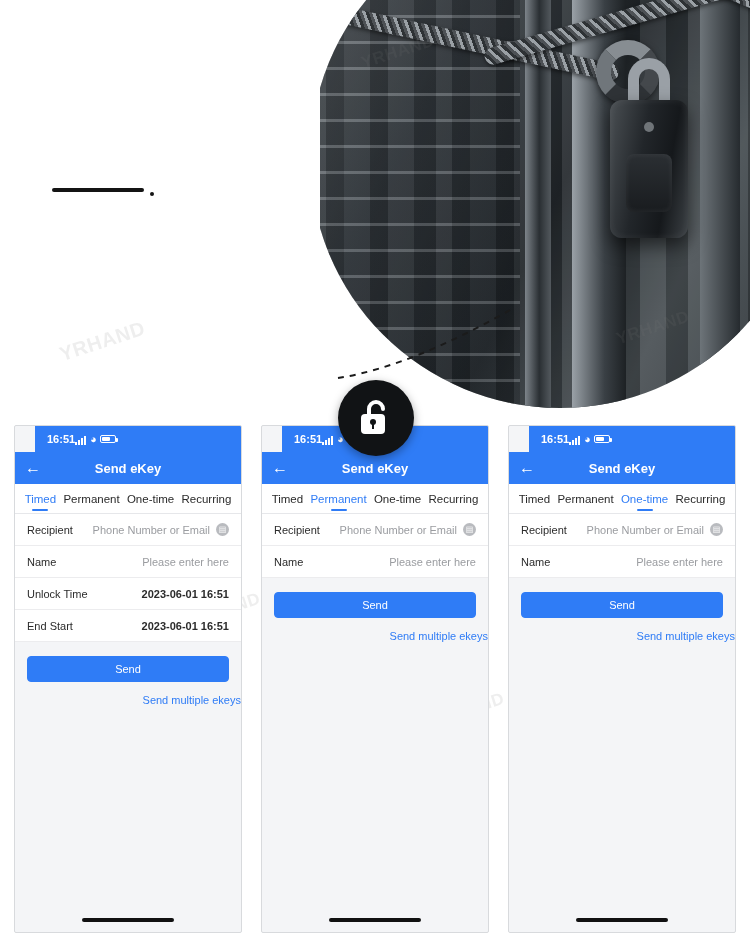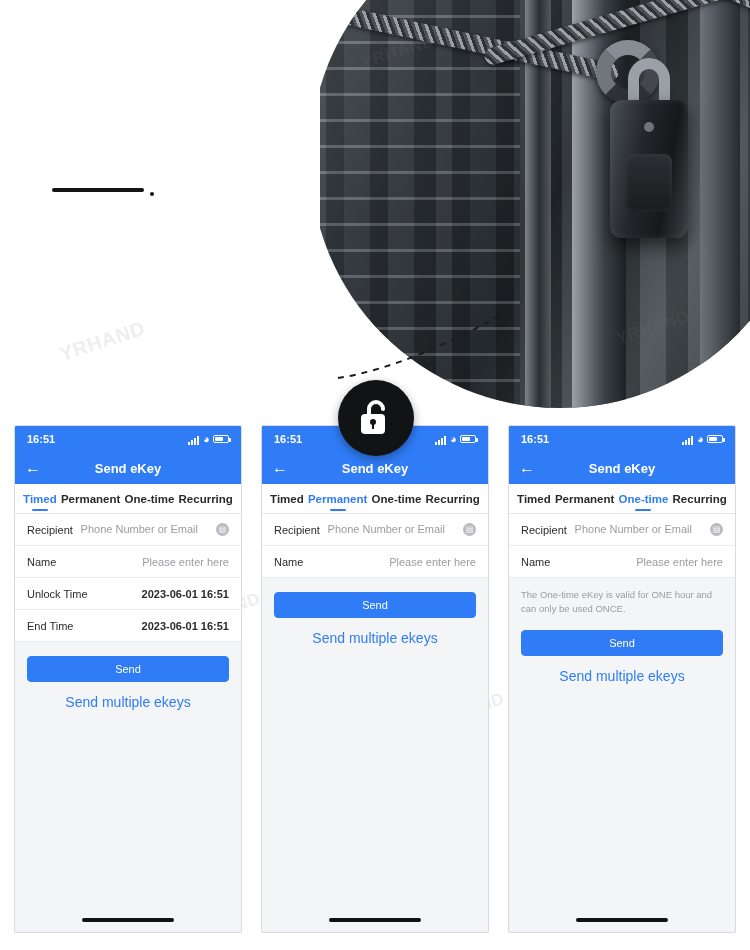--- a/index.html
+++ b/index.html
@@ -120,22 +120,22 @@
   .phone {
     position: relative;
     width: 228px; height: 508px;
     background: #f4f5f7;
     border: 1px solid #d8dadd;
     border-radius: 2px;
     overflow: hidden;
   }
   .status {
     height: 26px; background: #2f7cf6; color:#fff;
-    display:flex; align-items:center; justify-content:space-between;
-    padding: 0 12px; font-size: 11px; font-weight:bold;
+    display:flex; align-items:center; 
+    padding: 0 12px; font-size: 11px; font-weight:bold;margin-left:20px;
   }
   .status .sig { display:flex; align-items:center; gap:3px; }
   .bars { display:inline-block; }
   .bars i {
     display:inline-block; width:2px; background:#fff; margin-right:1px; vertical-align:bottom;
   }
   .bars i:nth-child(1){height:3px}
   .bars i:nth-child(2){height:5px}
   .bars i:nth-child(3){height:7px}
   .bars i:nth-child(4){height:9px}
@@ -152,54 +152,54 @@
     display:flex; align-items:center; position:relative;
   }
   .navbar .back { position:absolute; left:10px; font-size:16px; line-height:1; }
   .navbar .title { width:100%; text-align:center; font-size:13px; font-weight:bold; }
 
   .tabs {
     display:flex; justify-content:space-around; align-items:center;
     height: 30px; background:#fff; border-bottom: 1px solid #e6e7ea;
     padding: 0 6px;
   }
-  .tabs .tab { font-size: 11.5px; color:#2a2a2a; position:relative; padding: 4px 2px; font-weight: bold; }
+  .tabs .tab { font-size: 11.5px; color:#2a2a2a; position:relative; padding: 4px 2px; }
   .tabs .tab.active { color:#2f7cf6; }
   .tabs .tab.active:after {
     content:""; position:absolute; left:50%; transform:translateX(-50%);
     bottom:-2px; width:16px; height:2px; background:#2f7cf6; border-radius:1px;
   }
 
   .row {
     display:flex; align-items:center; justify-content:space-between;
     height: 32px; background:#fff; border-bottom:1px solid #ececee;
     padding: 0 12px; font-size: 11px;
   }
   .row .label { color:#2b2b2b; }
-  .row .value { color:#9a9ca0; display:flex; align-items:flex-start; gap:18px; }
+  .row .value { color:#9a9ca0; display:flex; align-items:center; gap:6px; }
   .row .value.dark { color:#2b2b2b;font-weight:bold; }
   .contact-ic {
     display:inline-flex; width:13px; height:13px; border-radius:50%;
     background:#b9bbbf; color:#fff; font-size:8px; align-items:center; justify-content:center;
   }
 
   .note {
     font-size: 9.5px; color:#9a9ca0; line-height:1.45;
     padding: 10px 12px 0 12px;
   }
   .note.center { text-align:center; }
 
   .send-btn {
     margin: 14px 12px 0 12px; height: 26px; border-radius:4px;
     background:#2f7cf6; color:#fff; font-size:11px;
     display:flex; align-items:center; justify-content:center;
     border: 1px solid #2f7cf6;
   }
   .multi {
-    margin-top: 12px; text-align:center; color:#2f7cf6; font-size:14px;
+    margin-top: 12px; text-align:right; color:#2f7cf6; font-size:11px;
   }
   .home-ind {
     position:absolute; bottom: 10px; left:50%; transform:translateX(-50%);
     width: 92px; height: 4px; border-radius:2px; background:#111;
   }
 
   .wm {
     position:absolute; color: rgba(120,120,120,0.13); font-weight:bold;
     font-size: 17px; transform: rotate(-18deg); pointer-events:none;
     letter-spacing: .5px;
@@ -288,21 +288,21 @@
               <span>Please enter here</span>
             </span>
           </div>
           <div class="row">
             <span class="label">Unlock Time</span>
             <span class="value dark">
               <span>2023-06-01 16:51</span>
             </span>
           </div>
           <div class="row">
-            <span class="label">End Time</span>
+            <span class="label">End Start</span>
             <span class="value dark">
               <span>2023-06-01 16:51</span>
             </span>
           </div>
         </div>
     <div class="send-btn">Send</div>
     <div class="multi">Send multiple ekeys</div>
     <div class="home-ind"></div>
   </div>
 
@@ -376,20 +376,19 @@
               <span class="contact-ic">▤</span>
             </span>
           </div>
           <div class="row">
             <span class="label">Name</span>
             <span class="value">
               <span>Please enter here</span>
             </span>
           </div>
         </div>
-    <div class="note">The One-time eKey is valid for ONE hour and can only be used ONCE.</div>
     <div class="send-btn">Send</div>
     <div class="multi">Send multiple ekeys</div>
     <div class="home-ind"></div>
   </div>
 </div>
 
 </div>
 
 </body></html>

